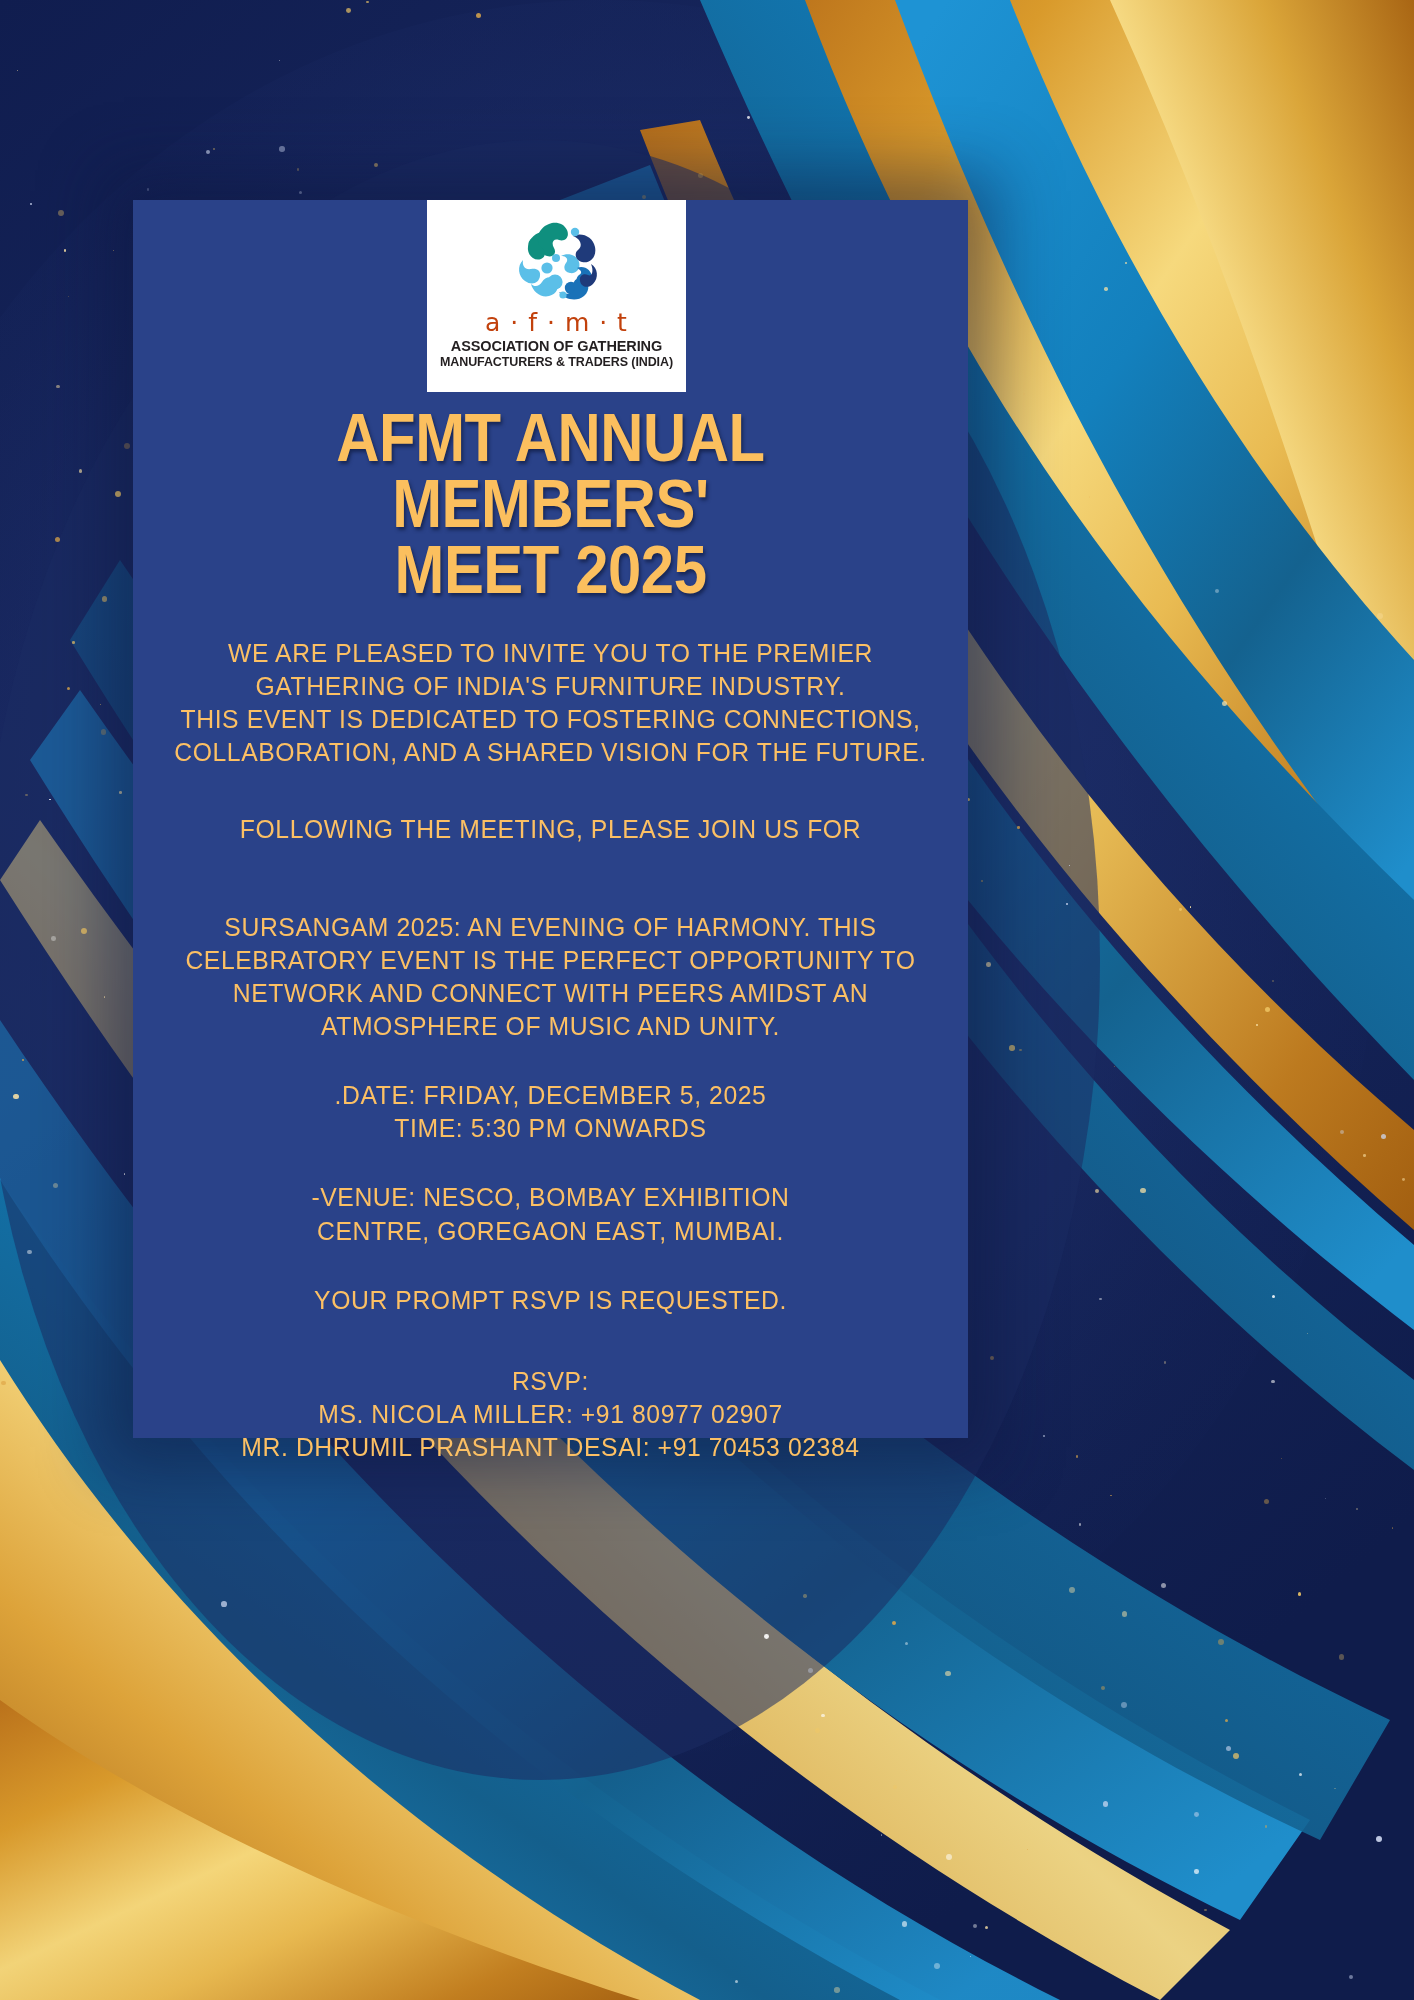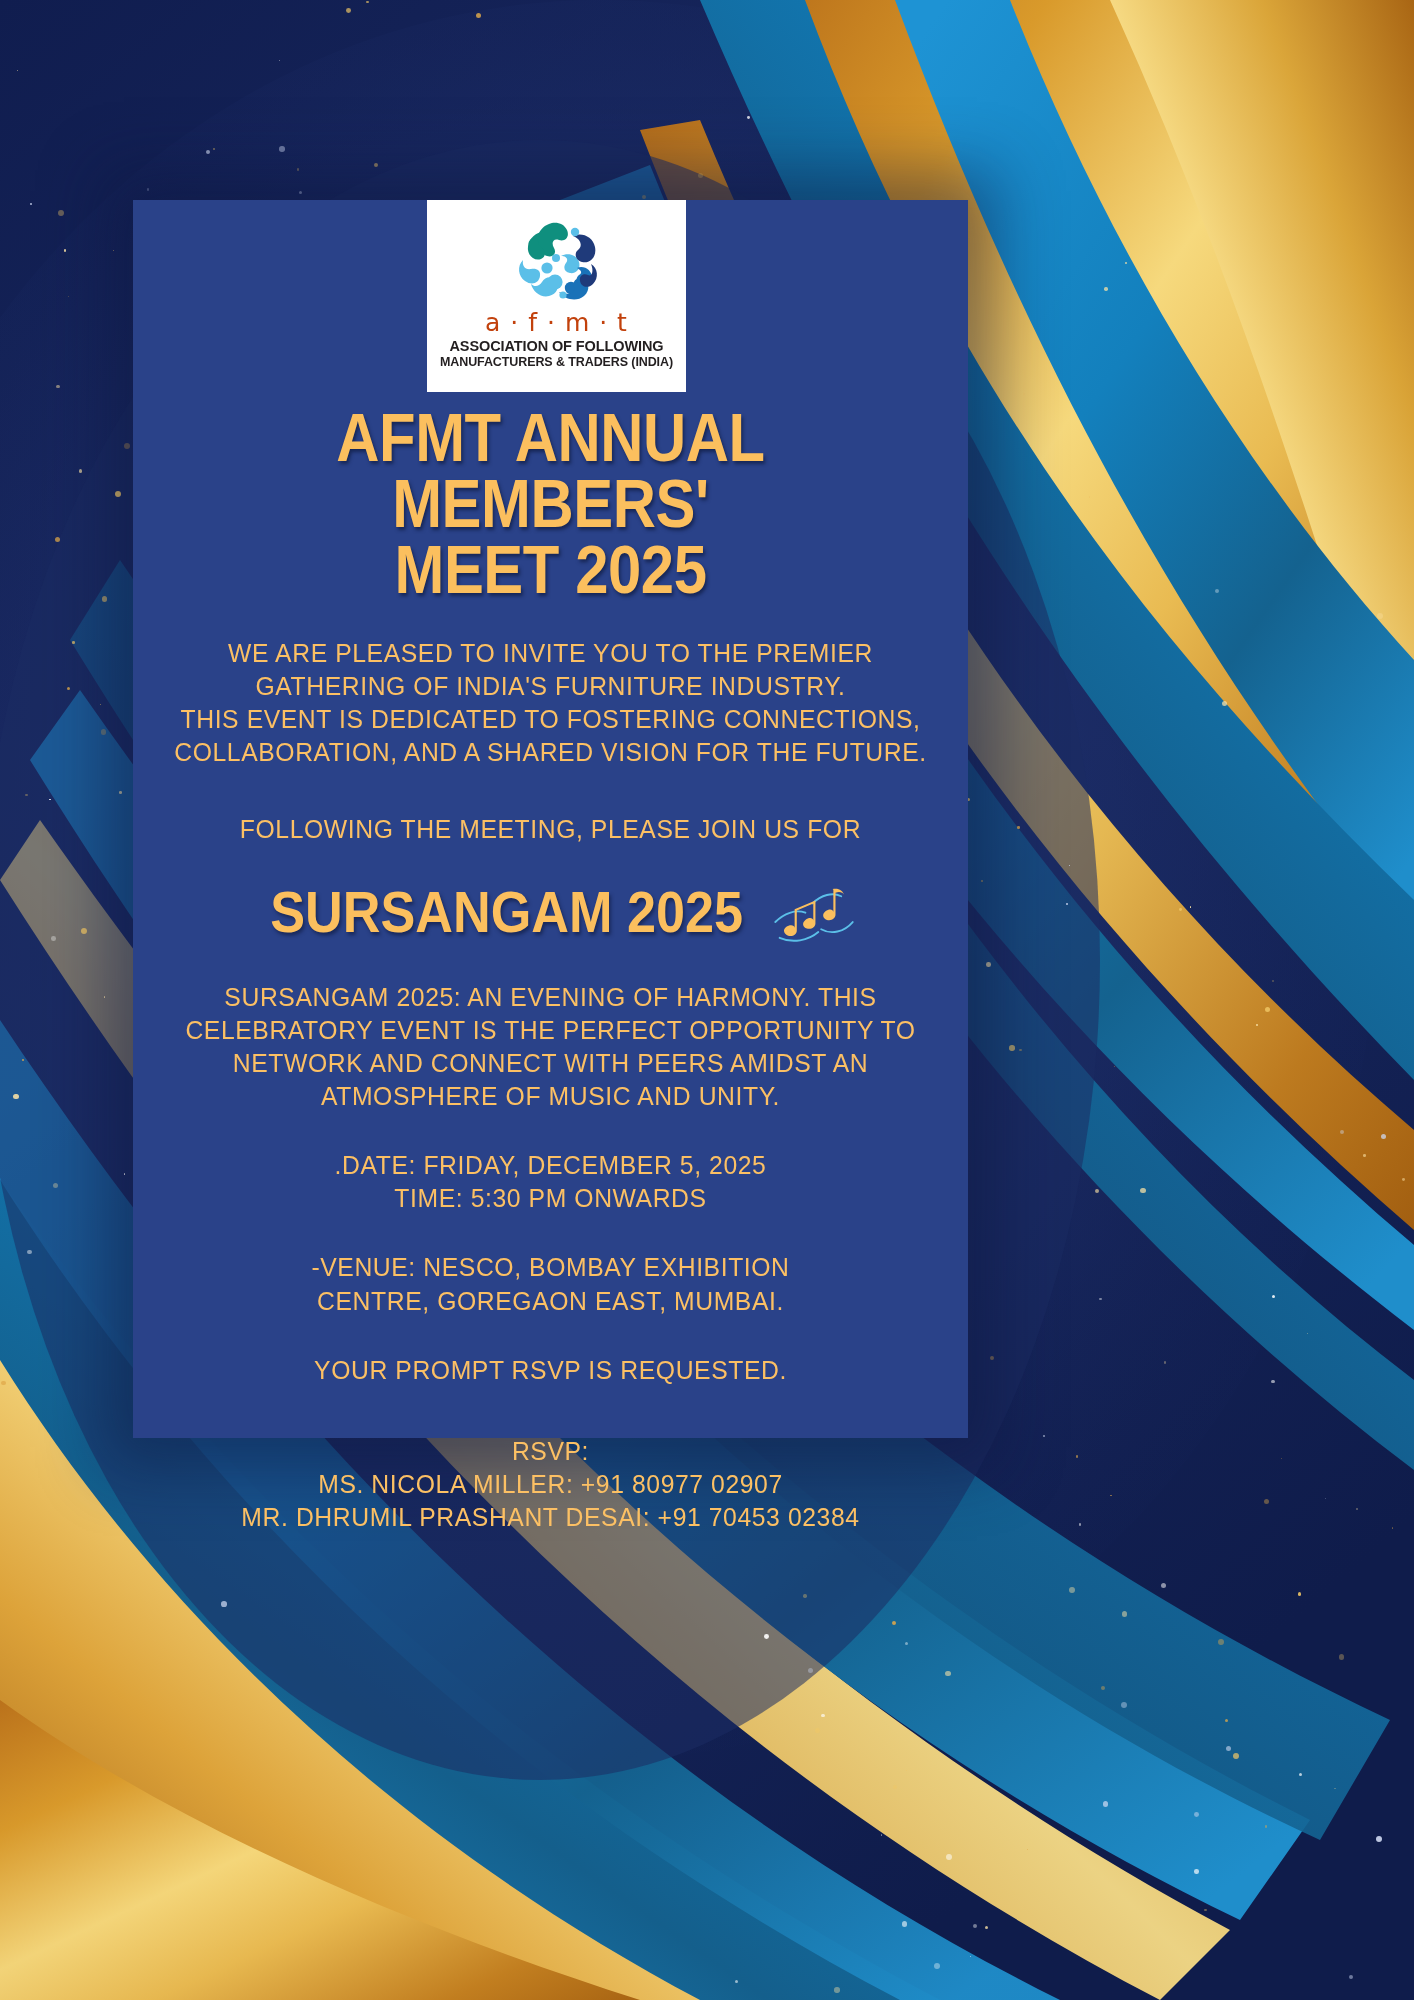--- a/index.html
+++ b/index.html
@@ -473,21 +473,21 @@
           <path d="M34,2 C41,6 42,16 36,22 C31,27 24,25 23,19
                    C22,13 27,11 31,13 C35,15 37,9 34,2 Z"></path>
         </g>
 
         <circle cx="18" cy="-30" r="4.2" fill="#5bbfe8"></circle>
         <circle cx="-1" cy="-4" r="4.0" fill="#5bbfe8"></circle>
         <circle cx="6" cy="33" r="3.6" fill="#5bbfe8"></circle>
       </g>
     </svg>
     <div id="logo-word">a · f · m · t</div>
-    <div id="logo-line1">ASSOCIATION OF FOLLOWING</div>
+    <div id="logo-line1">ASSOCIATION OF GATHERING</div>
     <div id="logo-line2">MANUFACTURERS &amp; TRADERS (INDIA)</div>
   </div>
 
   <div id="content">
 
     <div class="headline">AFMT ANNUAL MEMBERS'</div>
     <div class="headline">MEET 2025</div>
 
     <div class="sp-1"></div>
 
@@ -495,42 +495,20 @@
     <div class="body-text">GATHERING OF INDIA'S FURNITURE INDUSTRY.</div>
     <div class="body-text">THIS EVENT IS DEDICATED TO FOSTERING CONNECTIONS,</div>
     <div class="body-text">COLLABORATION, AND A SHARED VISION FOR THE FUTURE.</div>
 
     <div class="sp-2"></div>
 
     <div class="body-text">FOLLOWING THE MEETING, PLEASE JOIN US FOR</div>
 
     <div class="sp-3"></div>
 
-    <div class="sursangam-row">
-      <div class="sursangam">SURSANGAM 2025</div>
-      <svg id="music-note" viewBox="0 0 120 96">
-        <g stroke="#5bbfe8" stroke-width="2.6" fill="none" stroke-linecap="round">
-          <path d="M6,62 C18,50 34,44 48,49"></path>
-          <path d="M12,84 C30,92 52,88 66,76"></path>
-          <path d="M70,72 C84,80 102,76 114,62"></path>
-          <path d="M58,36 C70,24 86,20 98,26"></path>
-        </g>
-        <g fill="#fbbf5e">
-
-          <path d="M36,40 L36,74 C36,79 30,83 24,81 C18,79 16,73 21,69
-                   C26,65 33,66 33,70 L33,44 L62,32 L62,64
-                   C62,69 56,73 50,71 C44,69 43,63 48,59
-                   C53,55 59,56 59,60 L59,36 L36,46 Z"></path>
-
-          <path d="M86,16 C94,14 100,18 102,24 C100,20 95,19 90,21
-                   L90,52 C90,57 84,61 78,59 C72,57 71,51 76,47
-                   C81,43 87,44 87,48 L87,17 Z"></path>
-        </g>
-      </svg>
-    </div>
 
     <div class="sp-4"></div>
 
     <div class="body-text">SURSANGAM 2025: AN EVENING OF HARMONY. THIS</div>
     <div class="body-text">CELEBRATORY EVENT IS THE PERFECT OPPORTUNITY TO</div>
     <div class="body-text">NETWORK AND CONNECT WITH PEERS AMIDST AN</div>
     <div class="body-text">ATMOSPHERE OF MUSIC AND UNITY.</div>
 
     <div class="sp-5"></div>
 

